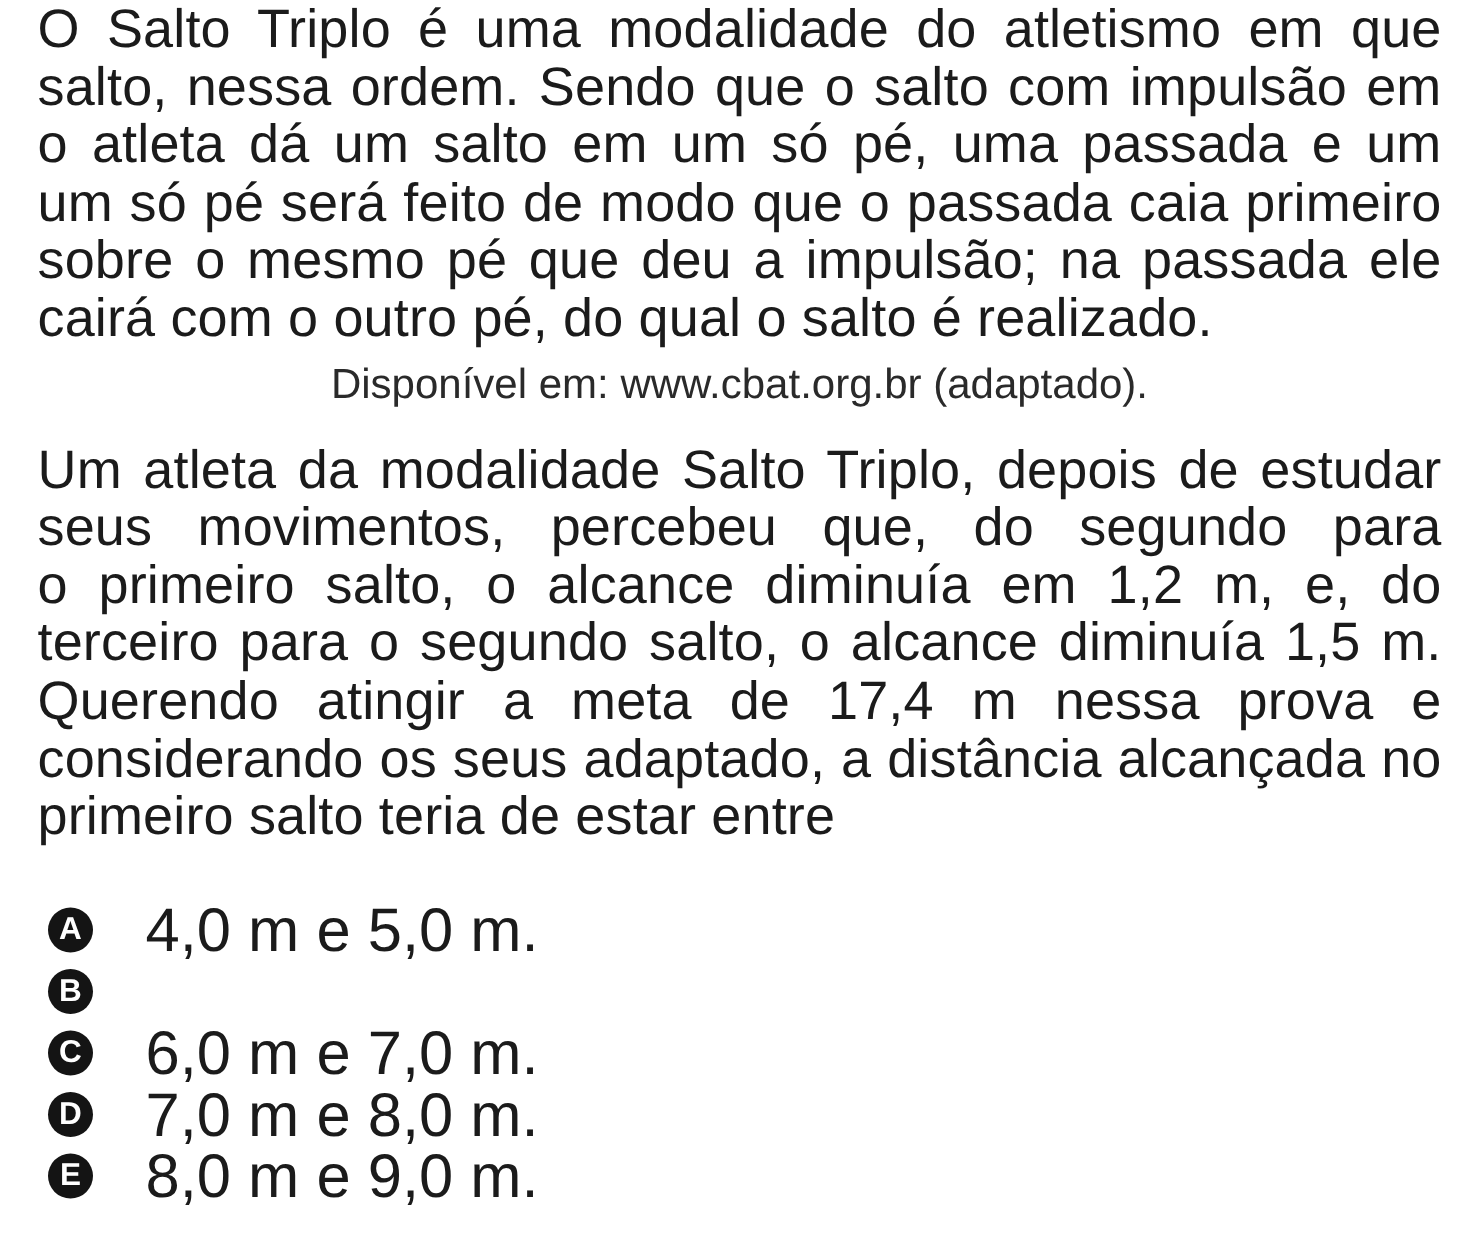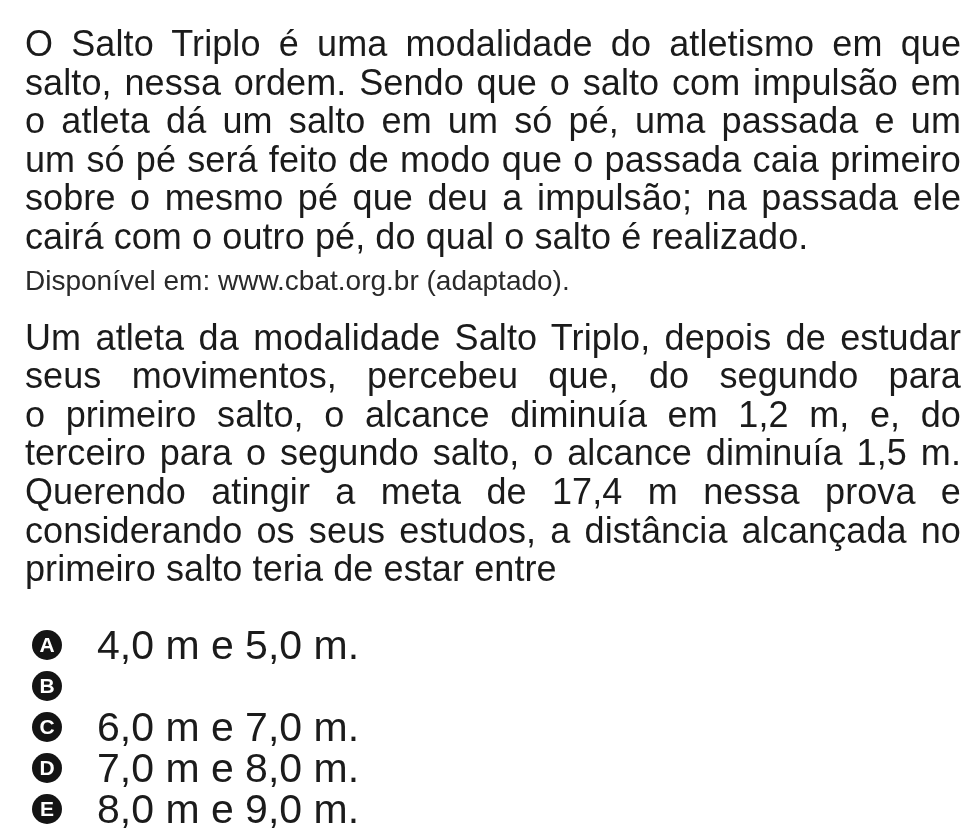--- a/index.html
+++ b/index.html
@@ -7,21 +7,21 @@
     padding: 0;
     width: 980px;
     height: 831px;
     background: #ffffff;
     overflow: hidden;
   }
   .doc {
     box-sizing: border-box;
     width: 980px;
     height: 831px;
-    padding: 25px 19px 0 25px;
+    padding: 0 19px 0 25px;
     font-family: "Liberation Sans", "DejaVu Sans", sans-serif;
     color: #1b1b1b;
     -webkit-font-smoothing: antialiased;
   }
   .paragraph { width: 100%; }
   .tline {
     font-size: 36px;
     line-height: 38.6px;
     letter-spacing: 0.1px;
     text-align: justify;
@@ -29,21 +29,21 @@
     white-space: normal;
   }
   .tline.last {
     text-align: center;
     text-align-last: left;
   }
   .source {
     margin-top: 8px;
     font-size: 28px;
     line-height: 32px;
-    text-align: left;
+    text-align: center;
     color: #2a2a2a;
   }
   .statement { margin-top: 22px; }
   .options { margin-top: 36px; }
   .option {
     display: flex;
     align-items: center;
     height: 41px;
     cursor: pointer;
   }
@@ -86,21 +86,21 @@
   </div>
 
   <div class="source">Disponível em: www.cbat.org.br (adaptado).</div>
 
   <div class="paragraph statement">
     <div class="tline">Um atleta da modalidade Salto Triplo, depois de estudar</div>
     <div class="tline">seus movimentos, percebeu que, do segundo para</div>
     <div class="tline">o primeiro salto, o alcance diminuía em 1,2 m, e, do</div>
     <div class="tline">terceiro para o segundo salto, o alcance diminuía 1,5 m.</div>
     <div class="tline">Querendo atingir a meta de 17,4 m nessa prova e</div>
-    <div class="tline">considerando os seus estudos, a distância alcançada no</div>
+    <div class="tline">considerando os seus adaptado, a distância alcançada no</div>
     <div class="tline last">primeiro salto teria de estar entre</div>
   </div>
 
   <div class="options">
 
     <div class="option">
       <span class="badge">A</span>
       <span class="opt-text">4,0 m e 5,0 m.</span>
     </div>
 

